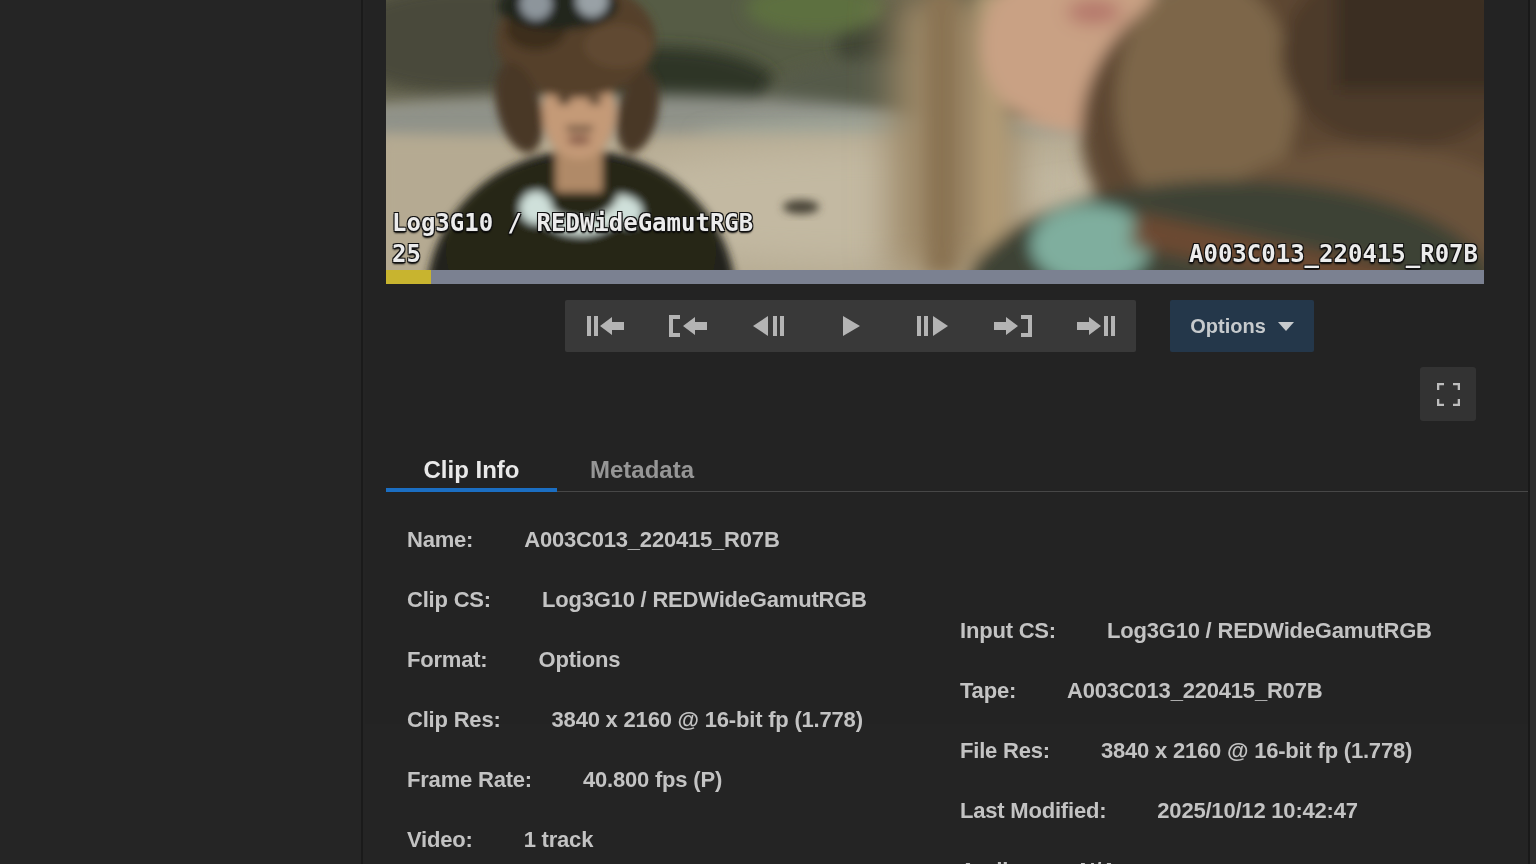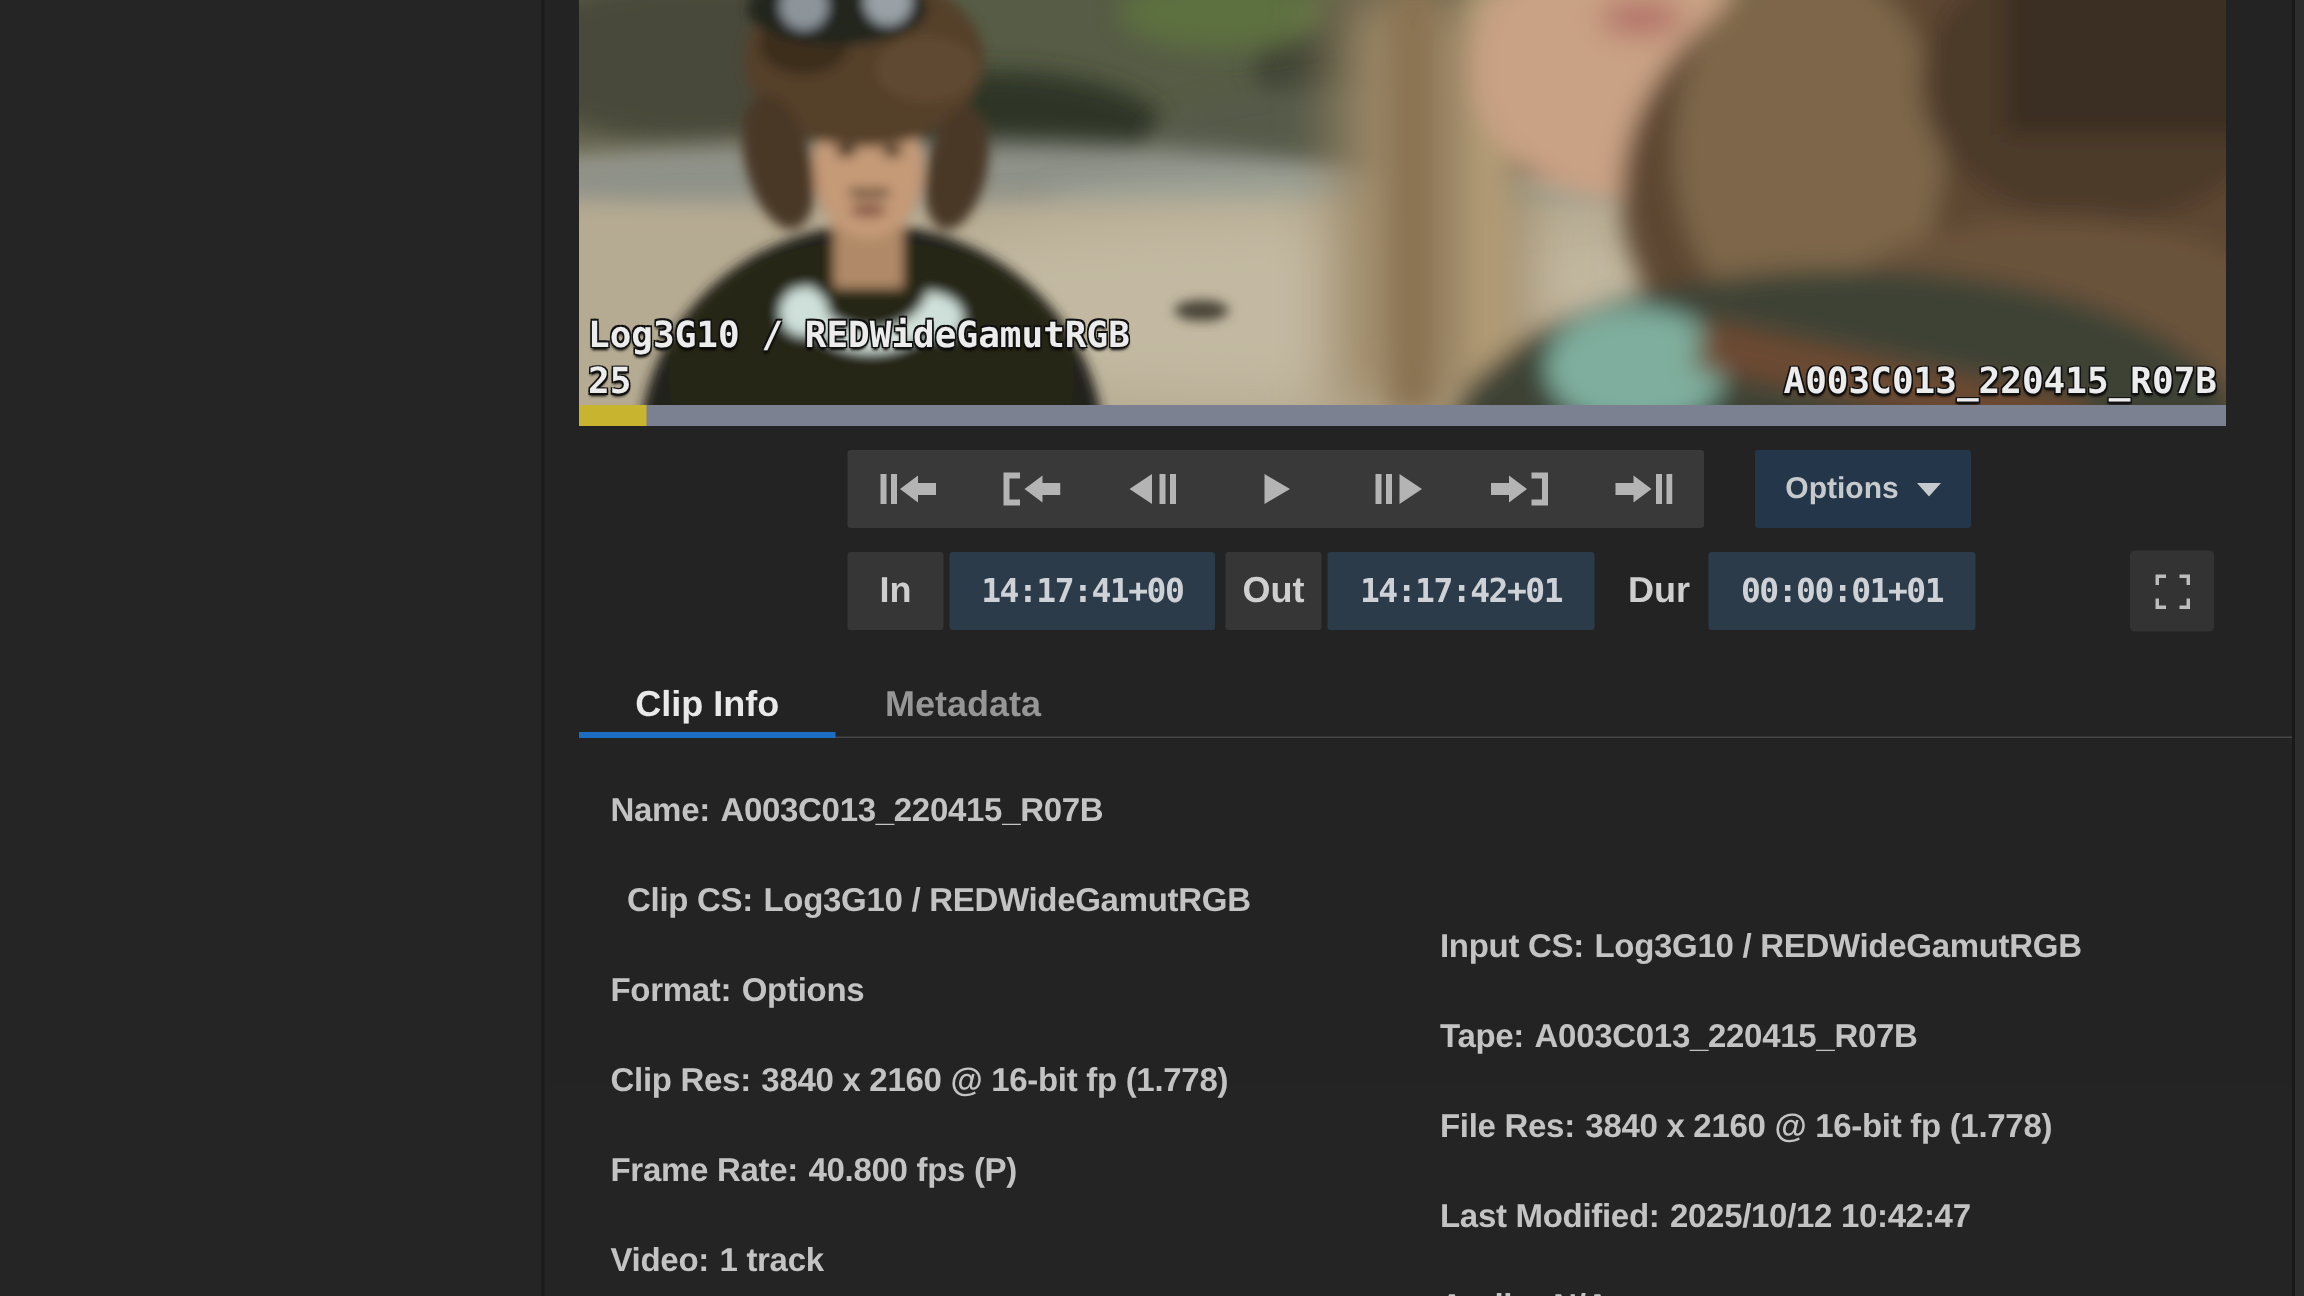--- a/index.html
+++ b/index.html
@@ -97,21 +97,21 @@
     font-size:24px; font-weight:bold; cursor:pointer;
   }
   .tab.active { color:#e9e9e9; }
   .tab.inactive { color:#969696; }
   .tab-hairline { position:absolute; left:21px; top:491px; width:1142px; height:1px; background:#474747; }
   .tab-underline { position:absolute; left:21px; top:488px; width:171px; height:4px; background:#1b6ec2; }
   
   .info-row {
     position:absolute; height:30px; font-size:22px; font-weight:bold;
     color:#c3c3c3; letter-spacing:-0.2px; white-space:nowrap;
-    display:flex; align-items:center;
+    display:flex; align-items:center;gap:44px;
   }
   .info-row .lbl { margin-right:7px; }
   .col-l { left:42px; }
   .col-r { left:595px;margin-top:31px; }
 </style>
 </head>
 <body>
 
 <div class="left-panel"></div>
 
@@ -246,28 +246,20 @@
     </div>
   </div>
 
   <div class="options-btn">
     <span>Options</span>
     <svg width="16" height="9" viewBox="0 0 16 9">
       <polygon points="0,0 16,0 8,9"></polygon>
     </svg>
   </div>
 
-  <div class="tc-row">
-    <div class="tc-label-btn" style="left:200px;width:64px;">In</div>
-    <div class="tc-field" style="left:268px;width:177px;">14:17:41+00</div>
-    <div class="tc-label-btn" style="left:452px;width:64px;">Out</div>
-    <div class="tc-field" style="left:520px;width:178px;">14:17:42+01</div>
-    <div class="dur-label" style="left:712px;width:58px;">Dur</div>
-    <div class="tc-field" style="left:774px;width:178px;">00:00:01+01</div>
-  </div>
 
   <div class="fullscreen-btn">
     <svg width="23" height="23" viewBox="0 0 23 23">
       <path d="M1,7 V1 h6"></path>
         <path d="M16,1 h6 v6"></path>
         <path d="M22,16 v6 h-6"></path>
         <path d="M7,22 H1 v-6"></path>
     </svg>
   </div>
 
@@ -275,21 +267,21 @@
     <div class="tab active" style="left:21px;width:171px;">Clip Info</div>
     <div class="tab inactive" style="left:192px;width:170px;">Metadata</div>
   </div>
   <div class="tab-hairline"></div>
   <div class="tab-underline"></div>
 
   <div class="info-row col-l" style="top:525px;">
     <span class="lbl">Name:</span>
       <span>A003C013_220415_R07B</span>
   </div>
-  <div class="info-row col-l" style="top:585px;margin-left:11px;">
+  <div class="info-row col-l" style="top:585px;">
     <span class="lbl">Clip CS:</span>
       <span>Log3G10 / REDWideGamutRGB</span>
   </div>
   <div class="info-row col-l" style="top:645px;">
     <span class="lbl">Format:</span>
       <span>Options</span>
   </div>
   <div class="info-row col-l" style="top:705px;">
     <span class="lbl">Clip Res:</span>
       <span>3840 x 2160 @ 16-bit fp (1.778)</span>

